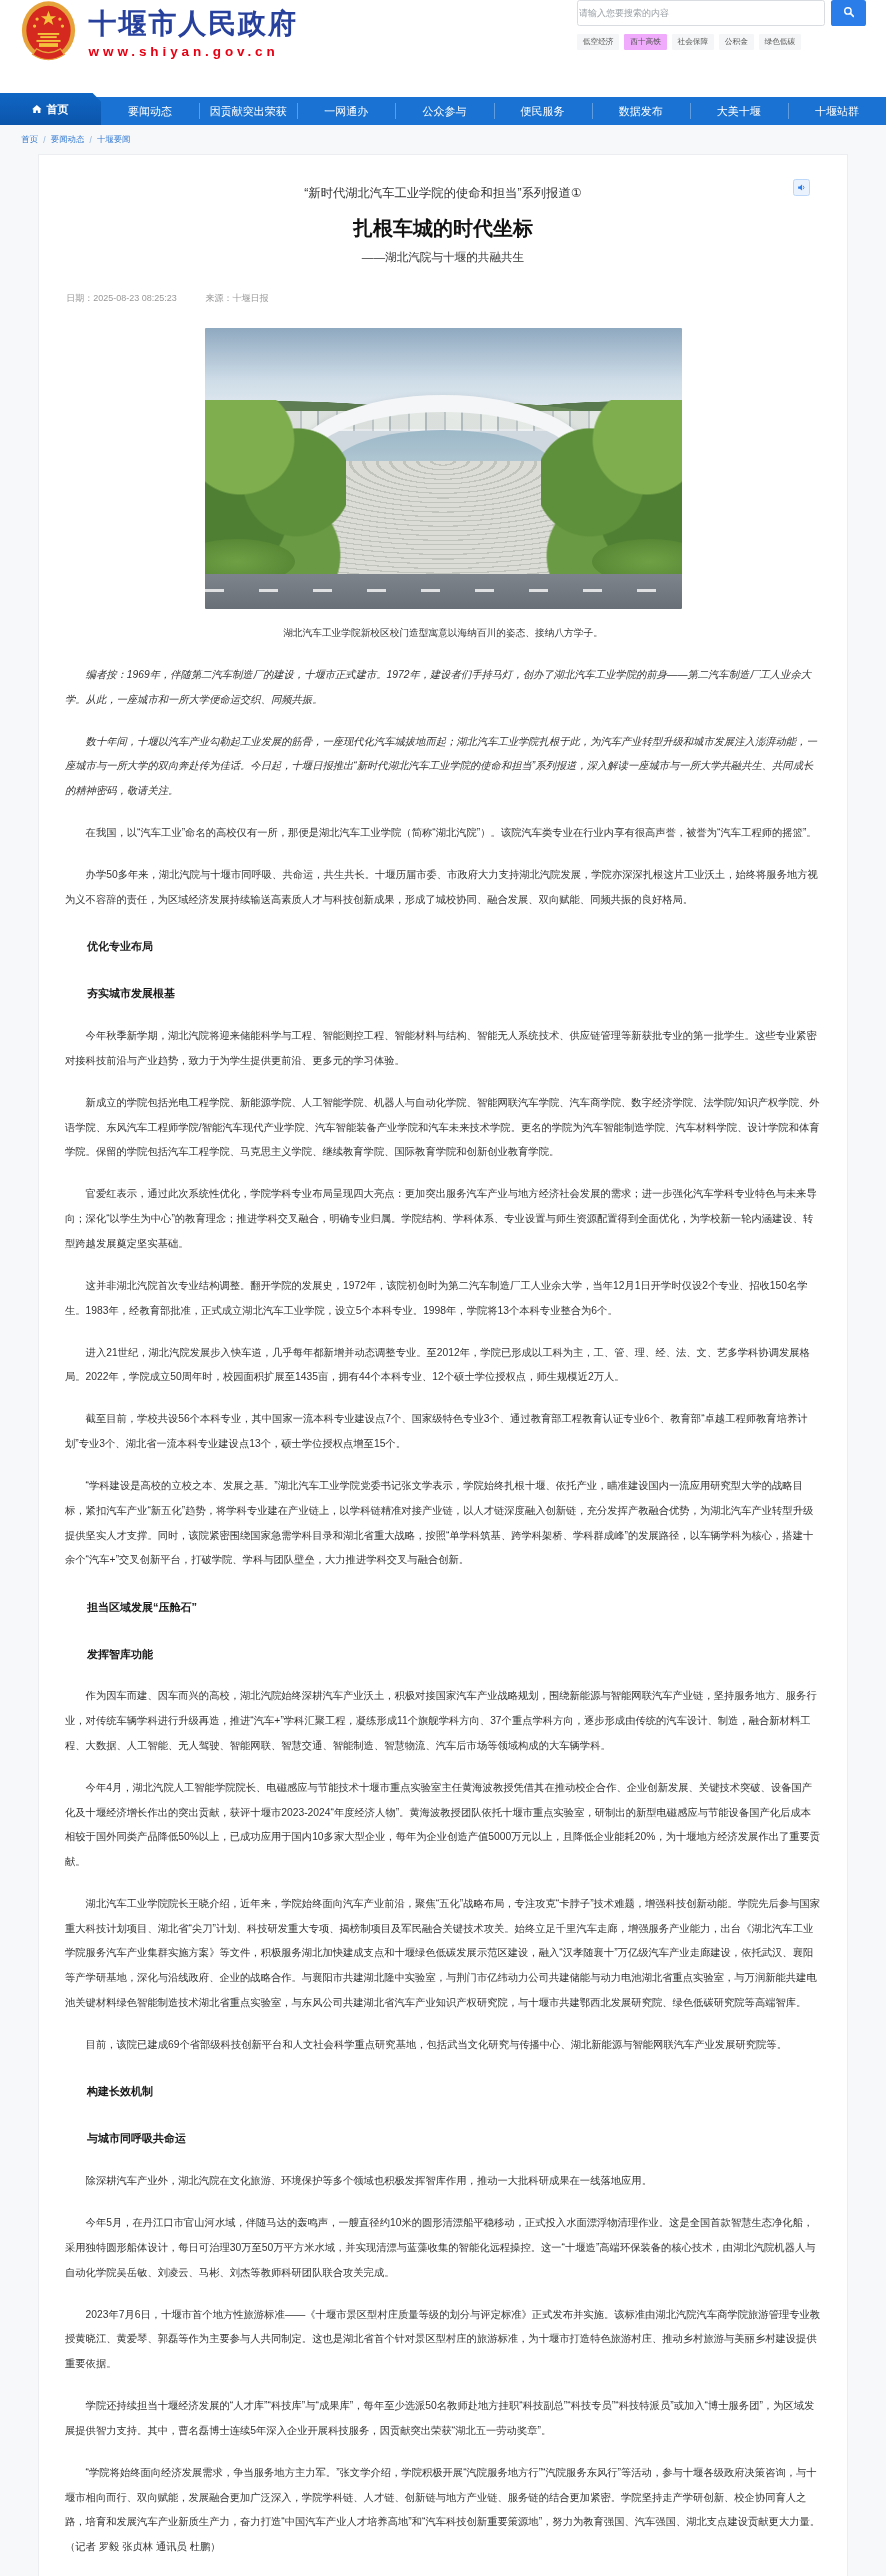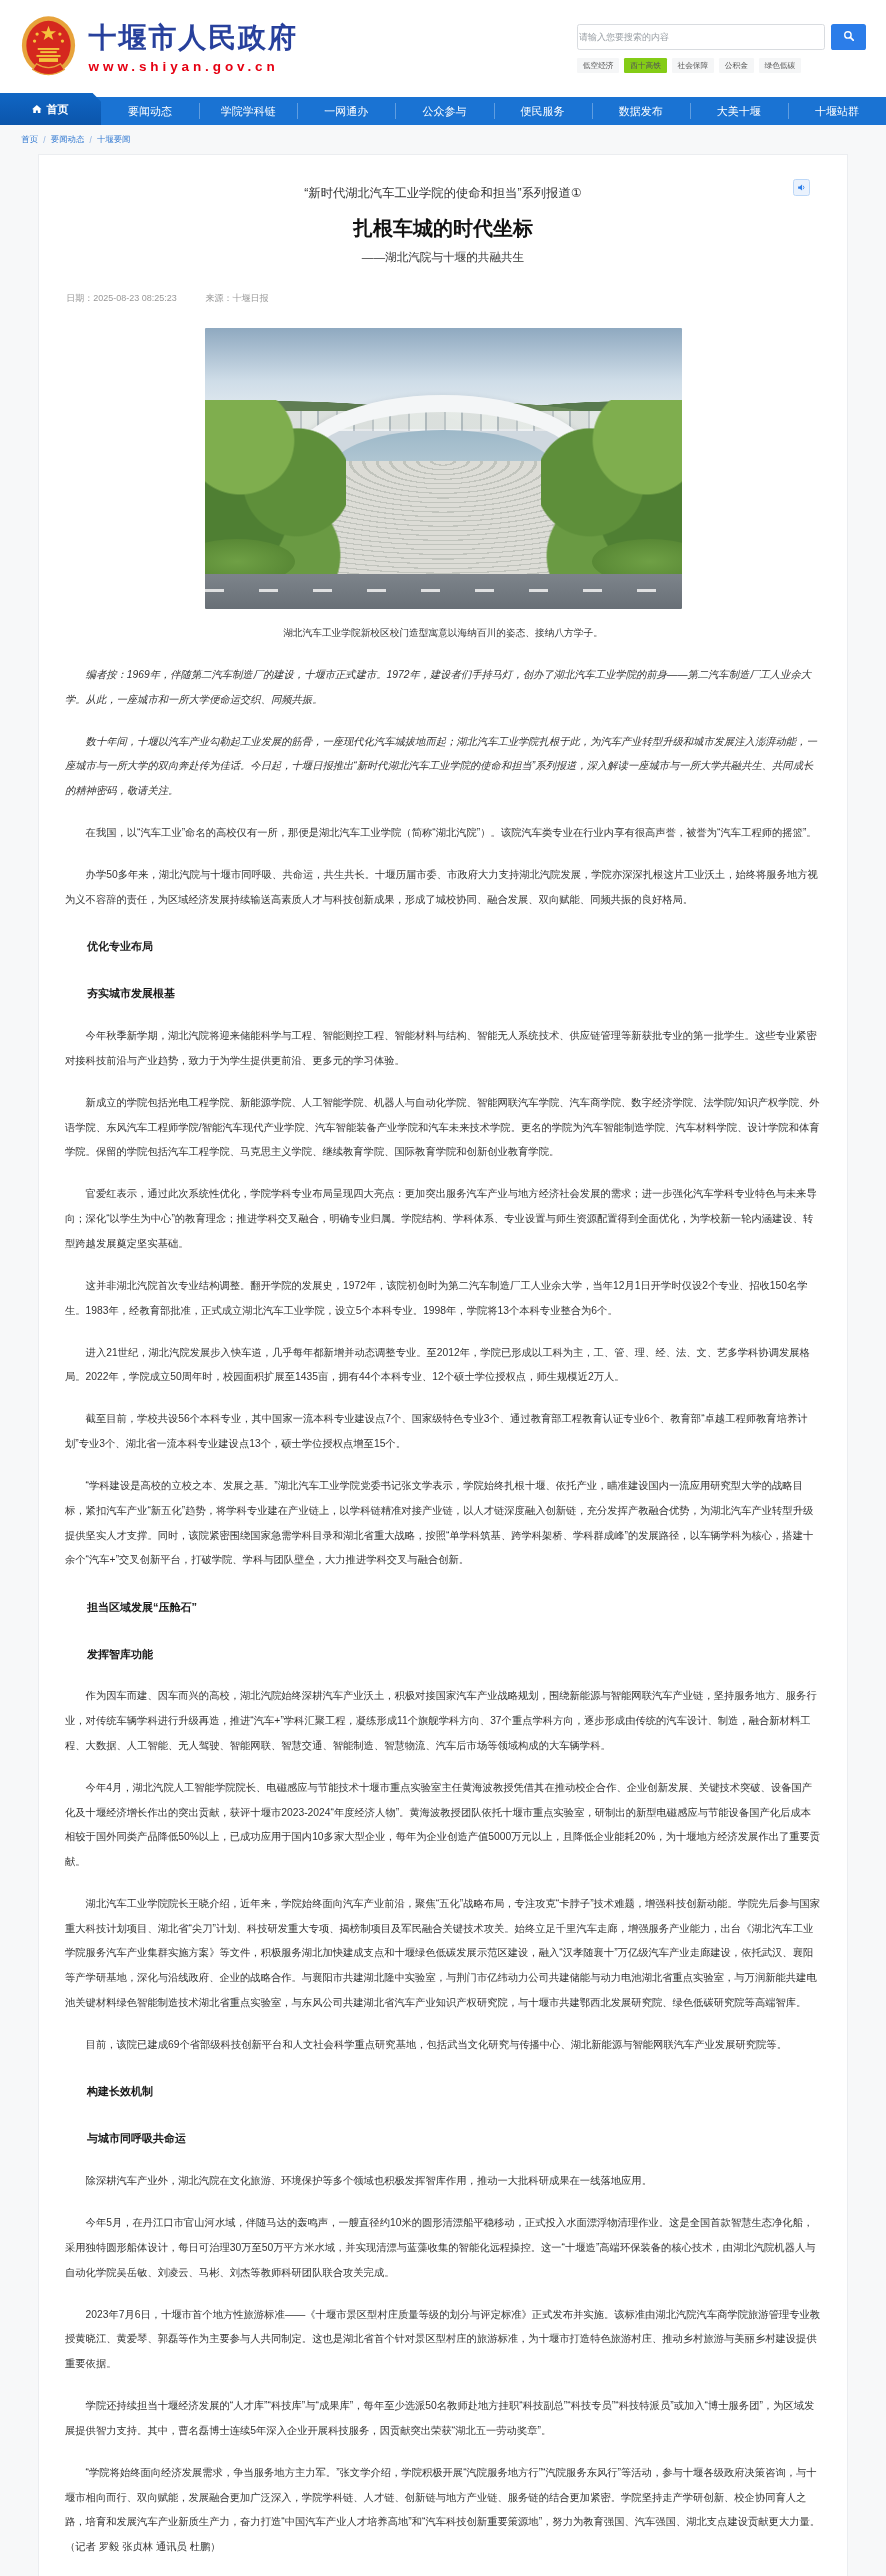--- a/index.html
+++ b/index.html
@@ -3,33 +3,33 @@
 <meta charset="utf-8">
 <title>扎根车城的时代坐标</title>
 <style>
   :root{
     --accent:#2b7de9; --nav:#1a73d3; --nav-active:#0b55ab;
     --brand-blue:#27409c; --brand-red:#e60012; --link:#2f77d1; --body-bg:#f7f8f9;
   }
   *{box-sizing:border-box;}
   html,body{margin:0;padding:0;}
   body{width:886px;background:#fff;font-family:"Liberation Sans","DejaVu Sans",sans-serif;color:#333;}
-  .header-inner{width:846px;margin:6px auto;height:85px;display:flex;justify-content:space-between;align-items:center;}
+  .header-inner{width:846px;margin:0 auto;height:97px;display:flex;justify-content:space-between;align-items:flex-start;}
   .logo{display:flex;align-items:center;gap:11.6px;cursor:pointer;}
   .logo-text{display:flex;flex-direction:column;}
   .site-name{font-size:28px;font-weight:bold;color:var(--brand-blue);letter-spacing:1.9px;line-height:1.1;}
   .site-url{font-size:13.5px;font-weight:bold;color:var(--brand-red);letter-spacing:3.9px;margin-top:5.2px;}
   .search-area{width:289px;}
   .search-row{display:flex;align-items:center;}
   .search-input{flex:1;height:26px;border:0.6px solid #d9dce0;border-radius:2.6px;padding:0 1px;font-size:9px;color:#333;outline:none;}
   .search-input::placeholder{color:#9aa0a6;}
   .search-btn{width:35px;height:26px;margin-left:6.5px;border:none;border-radius:2.6px;background:var(--accent);display:flex;align-items:center;justify-content:center;cursor:pointer;}
   .hot-words{margin-top:8.4px;display:flex;gap:5px;font-size:7.7px;color:#555;}
   .hot-words span{background:#f5f6f7;padding:2.6px 5.8px;border-radius:1.3px;cursor:pointer;white-space:nowrap;}
-  .hot-words span.hl{background:#84cc16;}
+  .hot-words span.hl{background:#f0abfc;}
   nav{background:var(--nav);height:28px;}
   nav ul{list-style:none;margin:0 auto;padding:0;display:flex;height:28px;align-items:stretch;}
   nav li{flex:1;display:flex;align-items:center;justify-content:center;color:#fff;font-size:11px;cursor:pointer;position:relative;gap:4.5px;}
   nav li + li::before{content:"";position:absolute;left:0;top:5.8px;bottom:5.8px;width:0.6px;background:rgba(255,255,255,.3);}
   nav li.active{flex:0 0 101px;background:linear-gradient(#1066c4,var(--nav-active));margin-top:-3.9px;height:32px;font-weight:bold;
     clip-path:polygon(0 0,calc(100% - 8.4px) 0,100% 8.4px,100% 100%,0 100%);}
   nav li.active + li::before{display:none;}
   .lower{background:var(--body-bg);padding-bottom:0;}
   .breadcrumb-bar{padding:9px 0 7.7px;}
   .breadcrumb{width:846px;margin:0 auto;font-size:8.4px;color:var(--link);display:flex;gap:5.2px;align-items:center;padding-left:1.3px;}
@@ -131,21 +131,21 @@
           <svg width="9.7" height="8.4" viewBox="0 0 16 14">
             <path d="M8 0 0 7h2v7h4.4V9h3.2v5H14V7h2z" fill="#fff"></path>
           </svg>
         </span>
         <span>首页</span>
       </li>
       <li>
         <span>要闻动态</span>
       </li>
       <li>
-        <span>学院学科链</span>
+        <span>因贡献突出荣获</span>
       </li>
       <li>
         <span>一网通办</span>
       </li>
       <li>
         <span>公众参与</span>
       </li>
       <li>
         <span>便民服务</span>
       </li>

